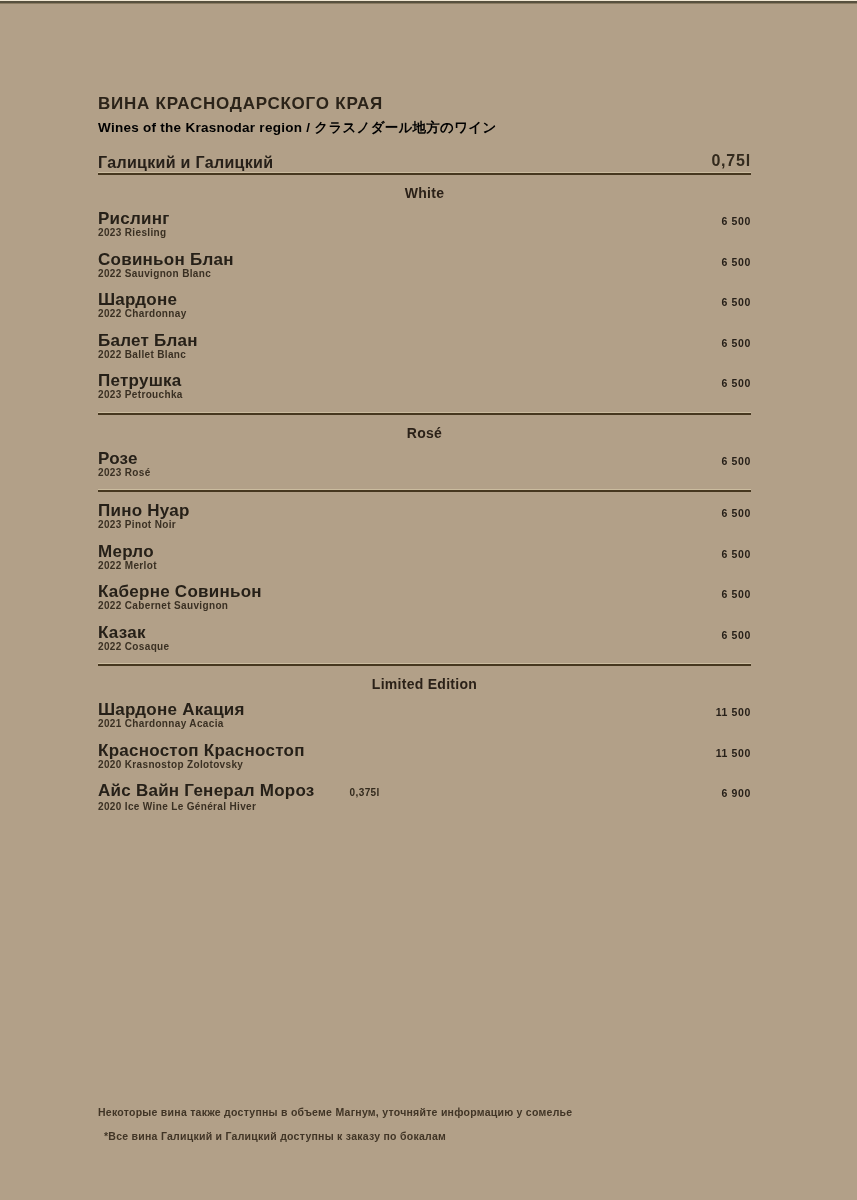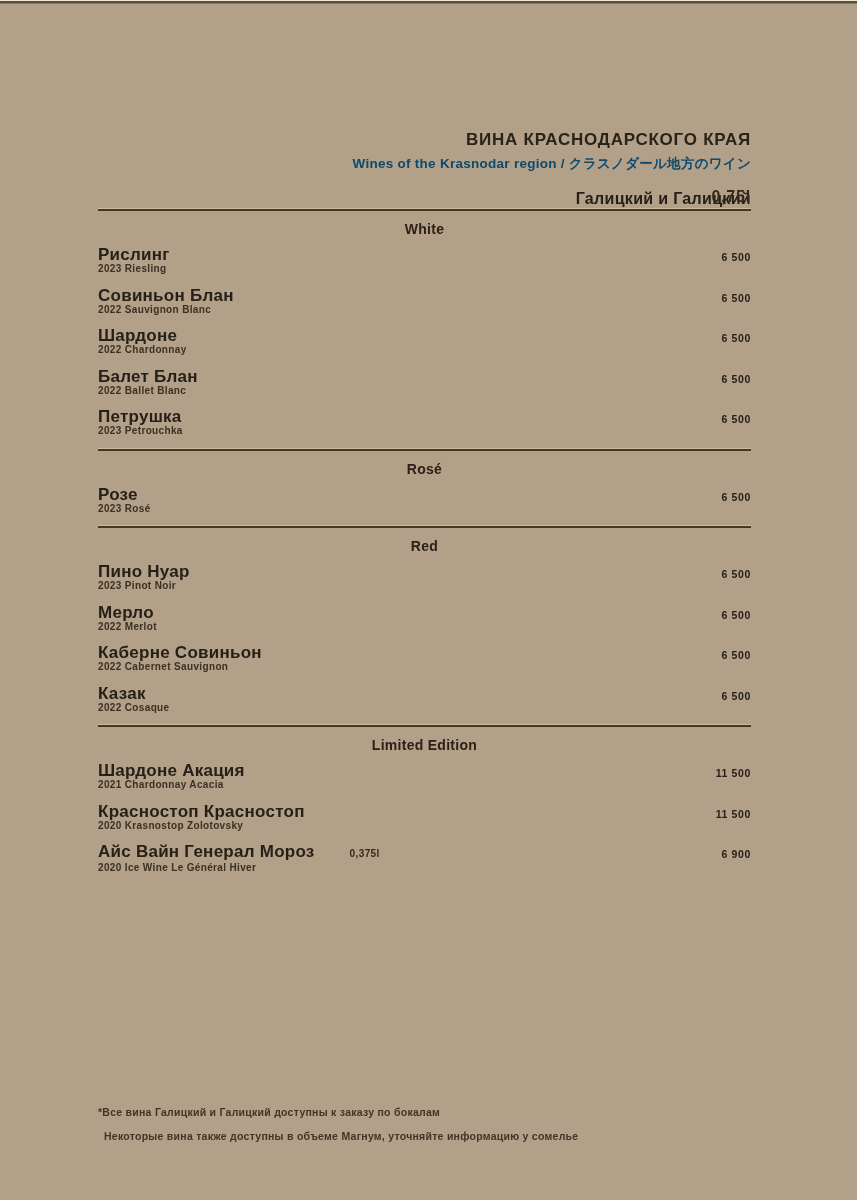--- a/index.html
+++ b/index.html
@@ -14,23 +14,23 @@
   .page { position:absolute; inset:0; }
   .top-edge {
     position:absolute; top:0; left:0; width:100%; height:4px;
     background:#57503e;
     border-top:1px solid #f1e7d3;
     border-bottom:1px solid #8a7b61;
   }
   .content { position:absolute; left:98px; top:95px; width:653px; }
 
   
-  .hdr { text-align:right;margin-top:36px; }
+  .hdr { text-align:left; }
   .title-ru { font-size:17px; font-weight:700; letter-spacing:.045em; line-height:17px; color:#2b2319; }
-  .title-sub { font-size:13.5px; font-weight:700; letter-spacing:.02em; line-height:14px; margin-top:9px; color:#0c4a6e; }
+  .title-sub { font-size:13.5px; font-weight:700; letter-spacing:.02em; line-height:14px; margin-top:9px; color:#000000; }
   .producer { position:relative; margin-top:20px; }
   .producer-ru { font-size:16px; font-weight:700; line-height:16px; letter-spacing:.02em; }
   .producer-en { font-size:14.5px; font-weight:700; line-height:14px; margin-top:7px; letter-spacing:.02em; }
   .bottle-volume { position:absolute; right:0; bottom:1px; font-size:16px; font-weight:700; letter-spacing:.05em; color:#332a1d; }
 
   
   .rule { height:2px; background:#46371f; margin-top:2px; box-shadow:0 -1px 0 #cbbc9f; }
 
   
   .section-label { text-align:center; font-size:14px; font-weight:700; line-height:14px; margin-top:11px; letter-spacing:.02em; color:#2b2118; }
@@ -97,21 +97,20 @@
     <div class="section-label">Rosé</div>
     <div class="items">
       <div class="item">
         <div class="item-name">Розе</div>
         <div class="item-sub">2023 Rosé</div>
         <div class="item-price">6 500</div>
       </div>
     </div>
 
     <div class="rule"></div>
-    <div class="section-label">Red</div>
     <div class="items">
       <div class="item">
         <div class="item-name">Пино Нуар</div>
         <div class="item-sub">2023 Pinot Noir</div>
         <div class="item-price">6 500</div>
       </div>
       <div class="item">
         <div class="item-name">Мерло</div>
         <div class="item-sub">2022 Merlot</div>
         <div class="item-price">6 500</div>
@@ -144,16 +143,16 @@
       <div class="item">
         <div class="item-name"><span>Айс Вайн Генерал Мороз</span><span class="item-volume">0,375l</span></div>
         <div class="item-sub">2020 Ice Wine Le Général Hiver</div>
         <div class="item-price">6 900</div>
       </div>
     </div>
 
   </div>
 
   <div class="footnotes">
+    <div class="footnote">Некоторые вина также доступны в объеме Магнум, уточняйте информацию у сомелье</div>
     <div class="footnote">*Все вина Галицкий и Галицкий доступны к заказу по бокалам</div>
-    <div class="footnote">Некоторые вина также доступны в объеме Магнум, уточняйте информацию у сомелье</div>
   </div>
 </div>
 
 </body></html>

